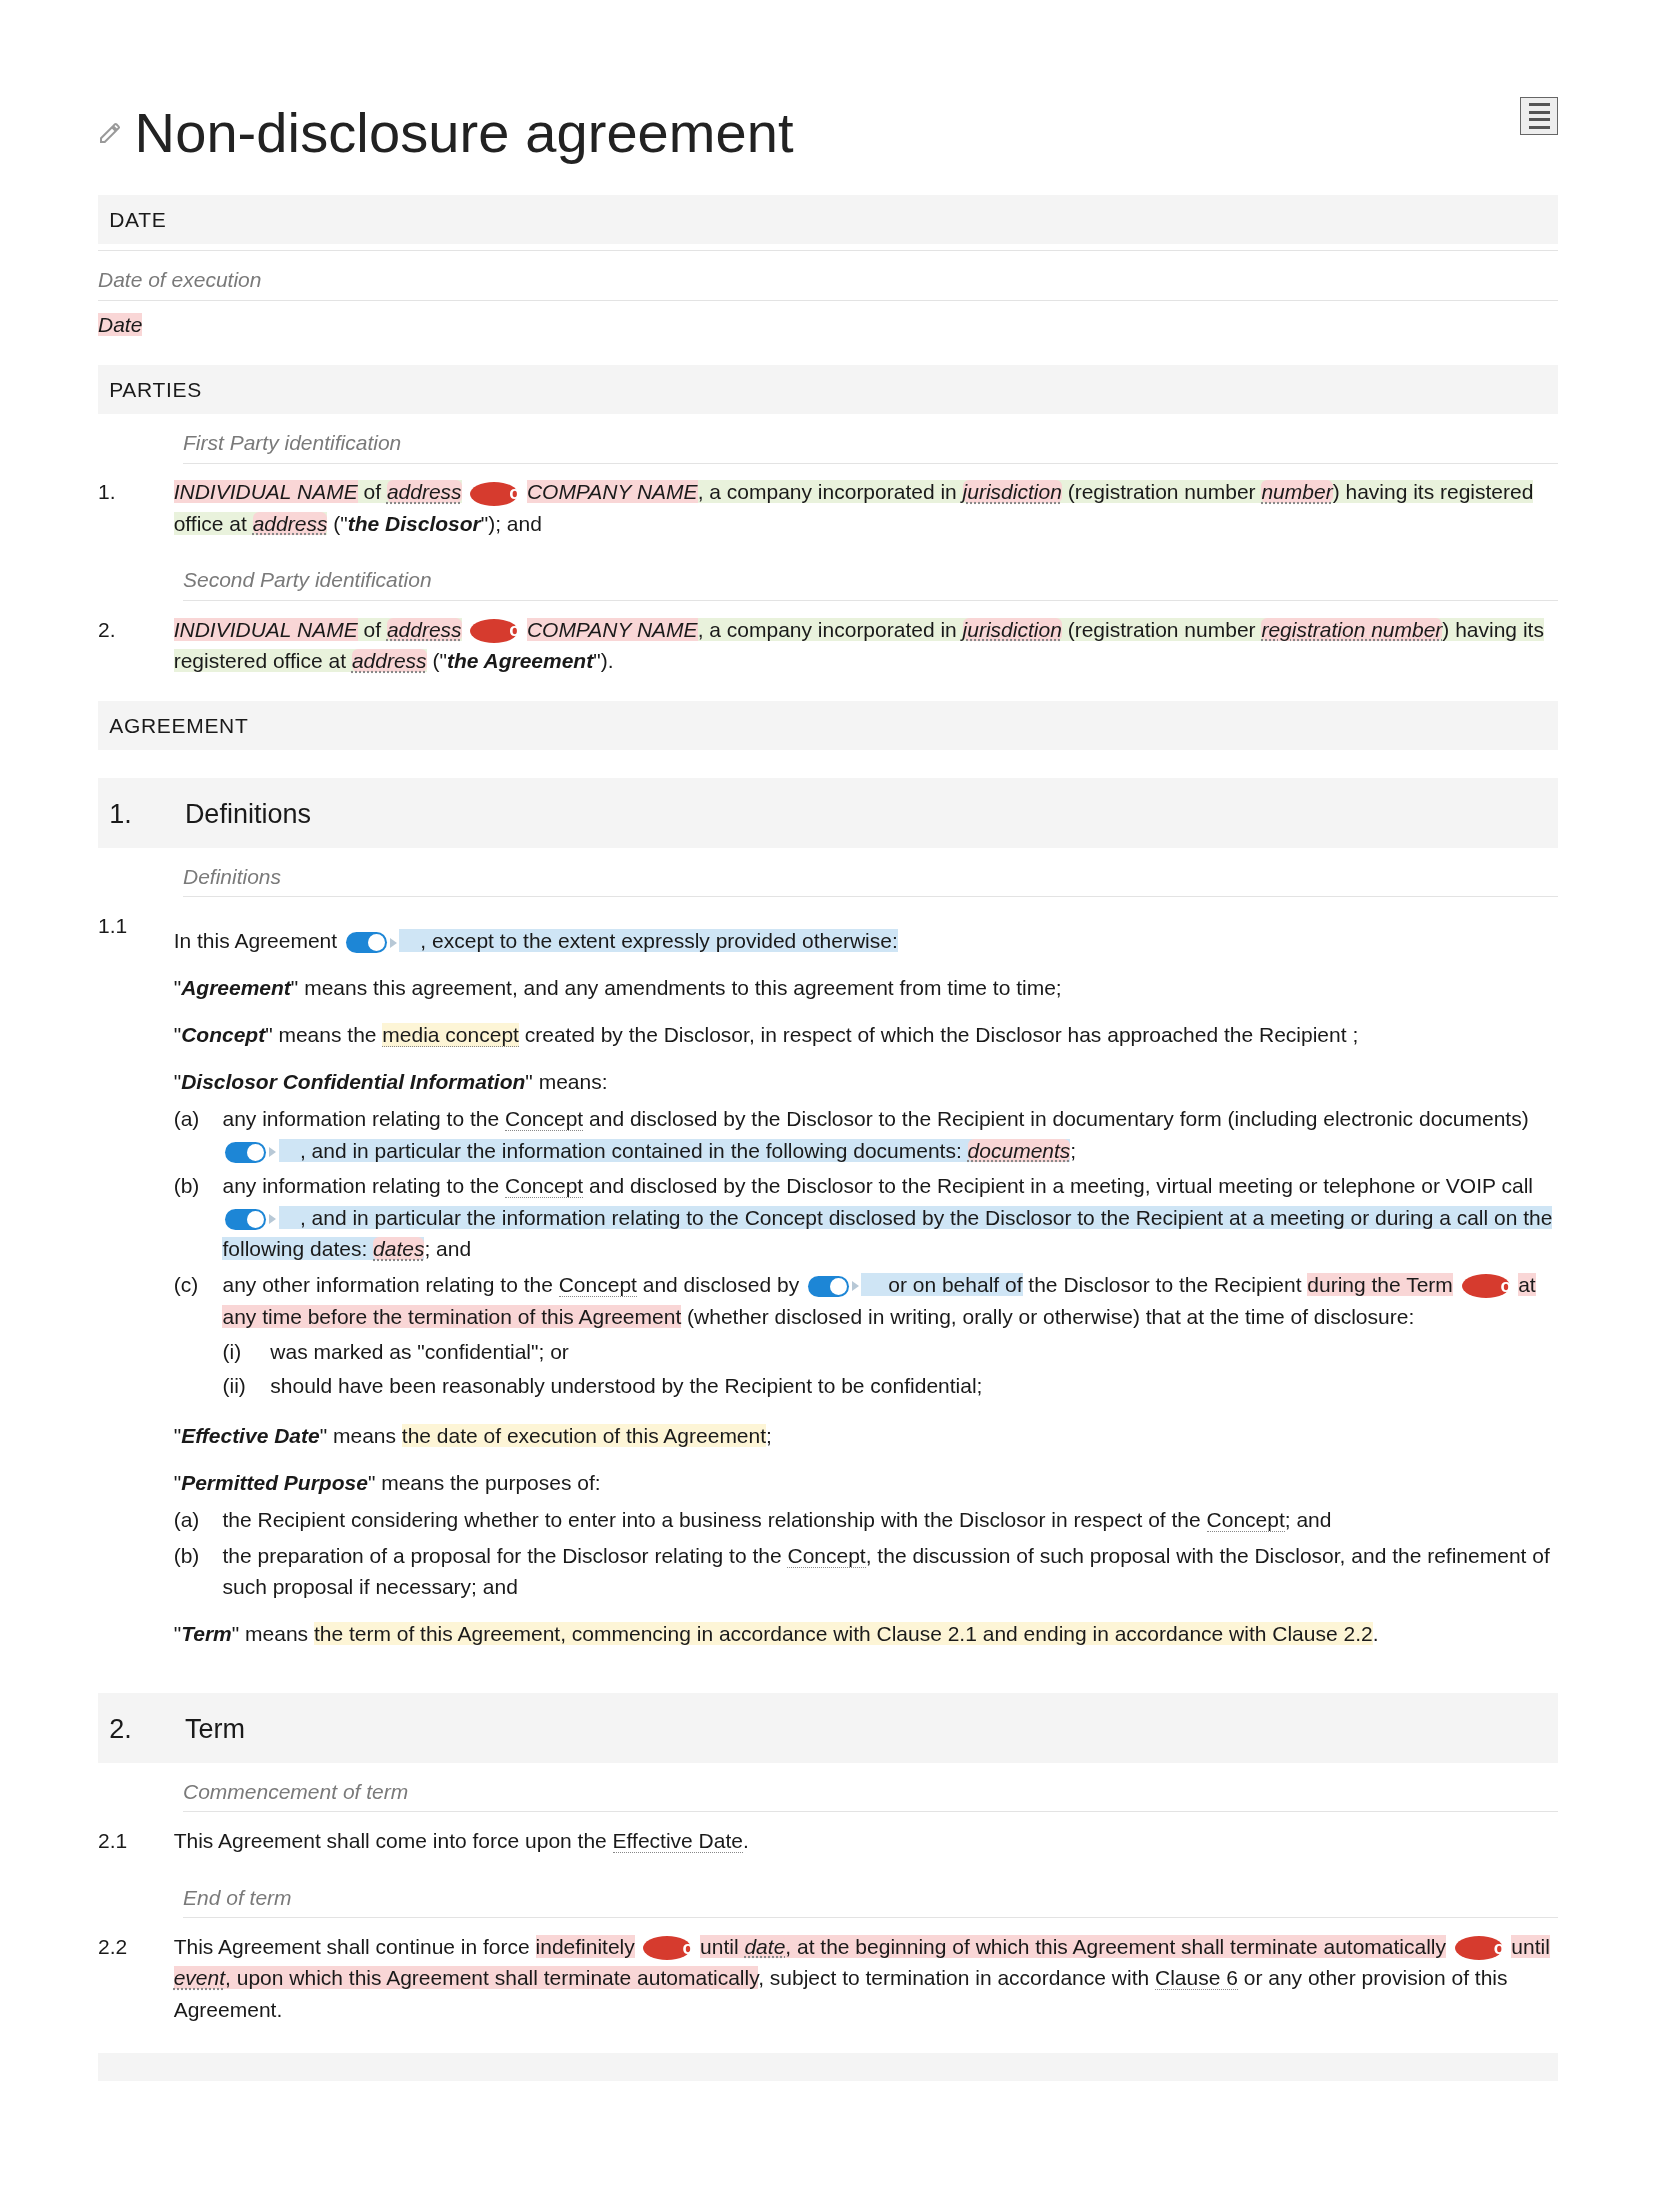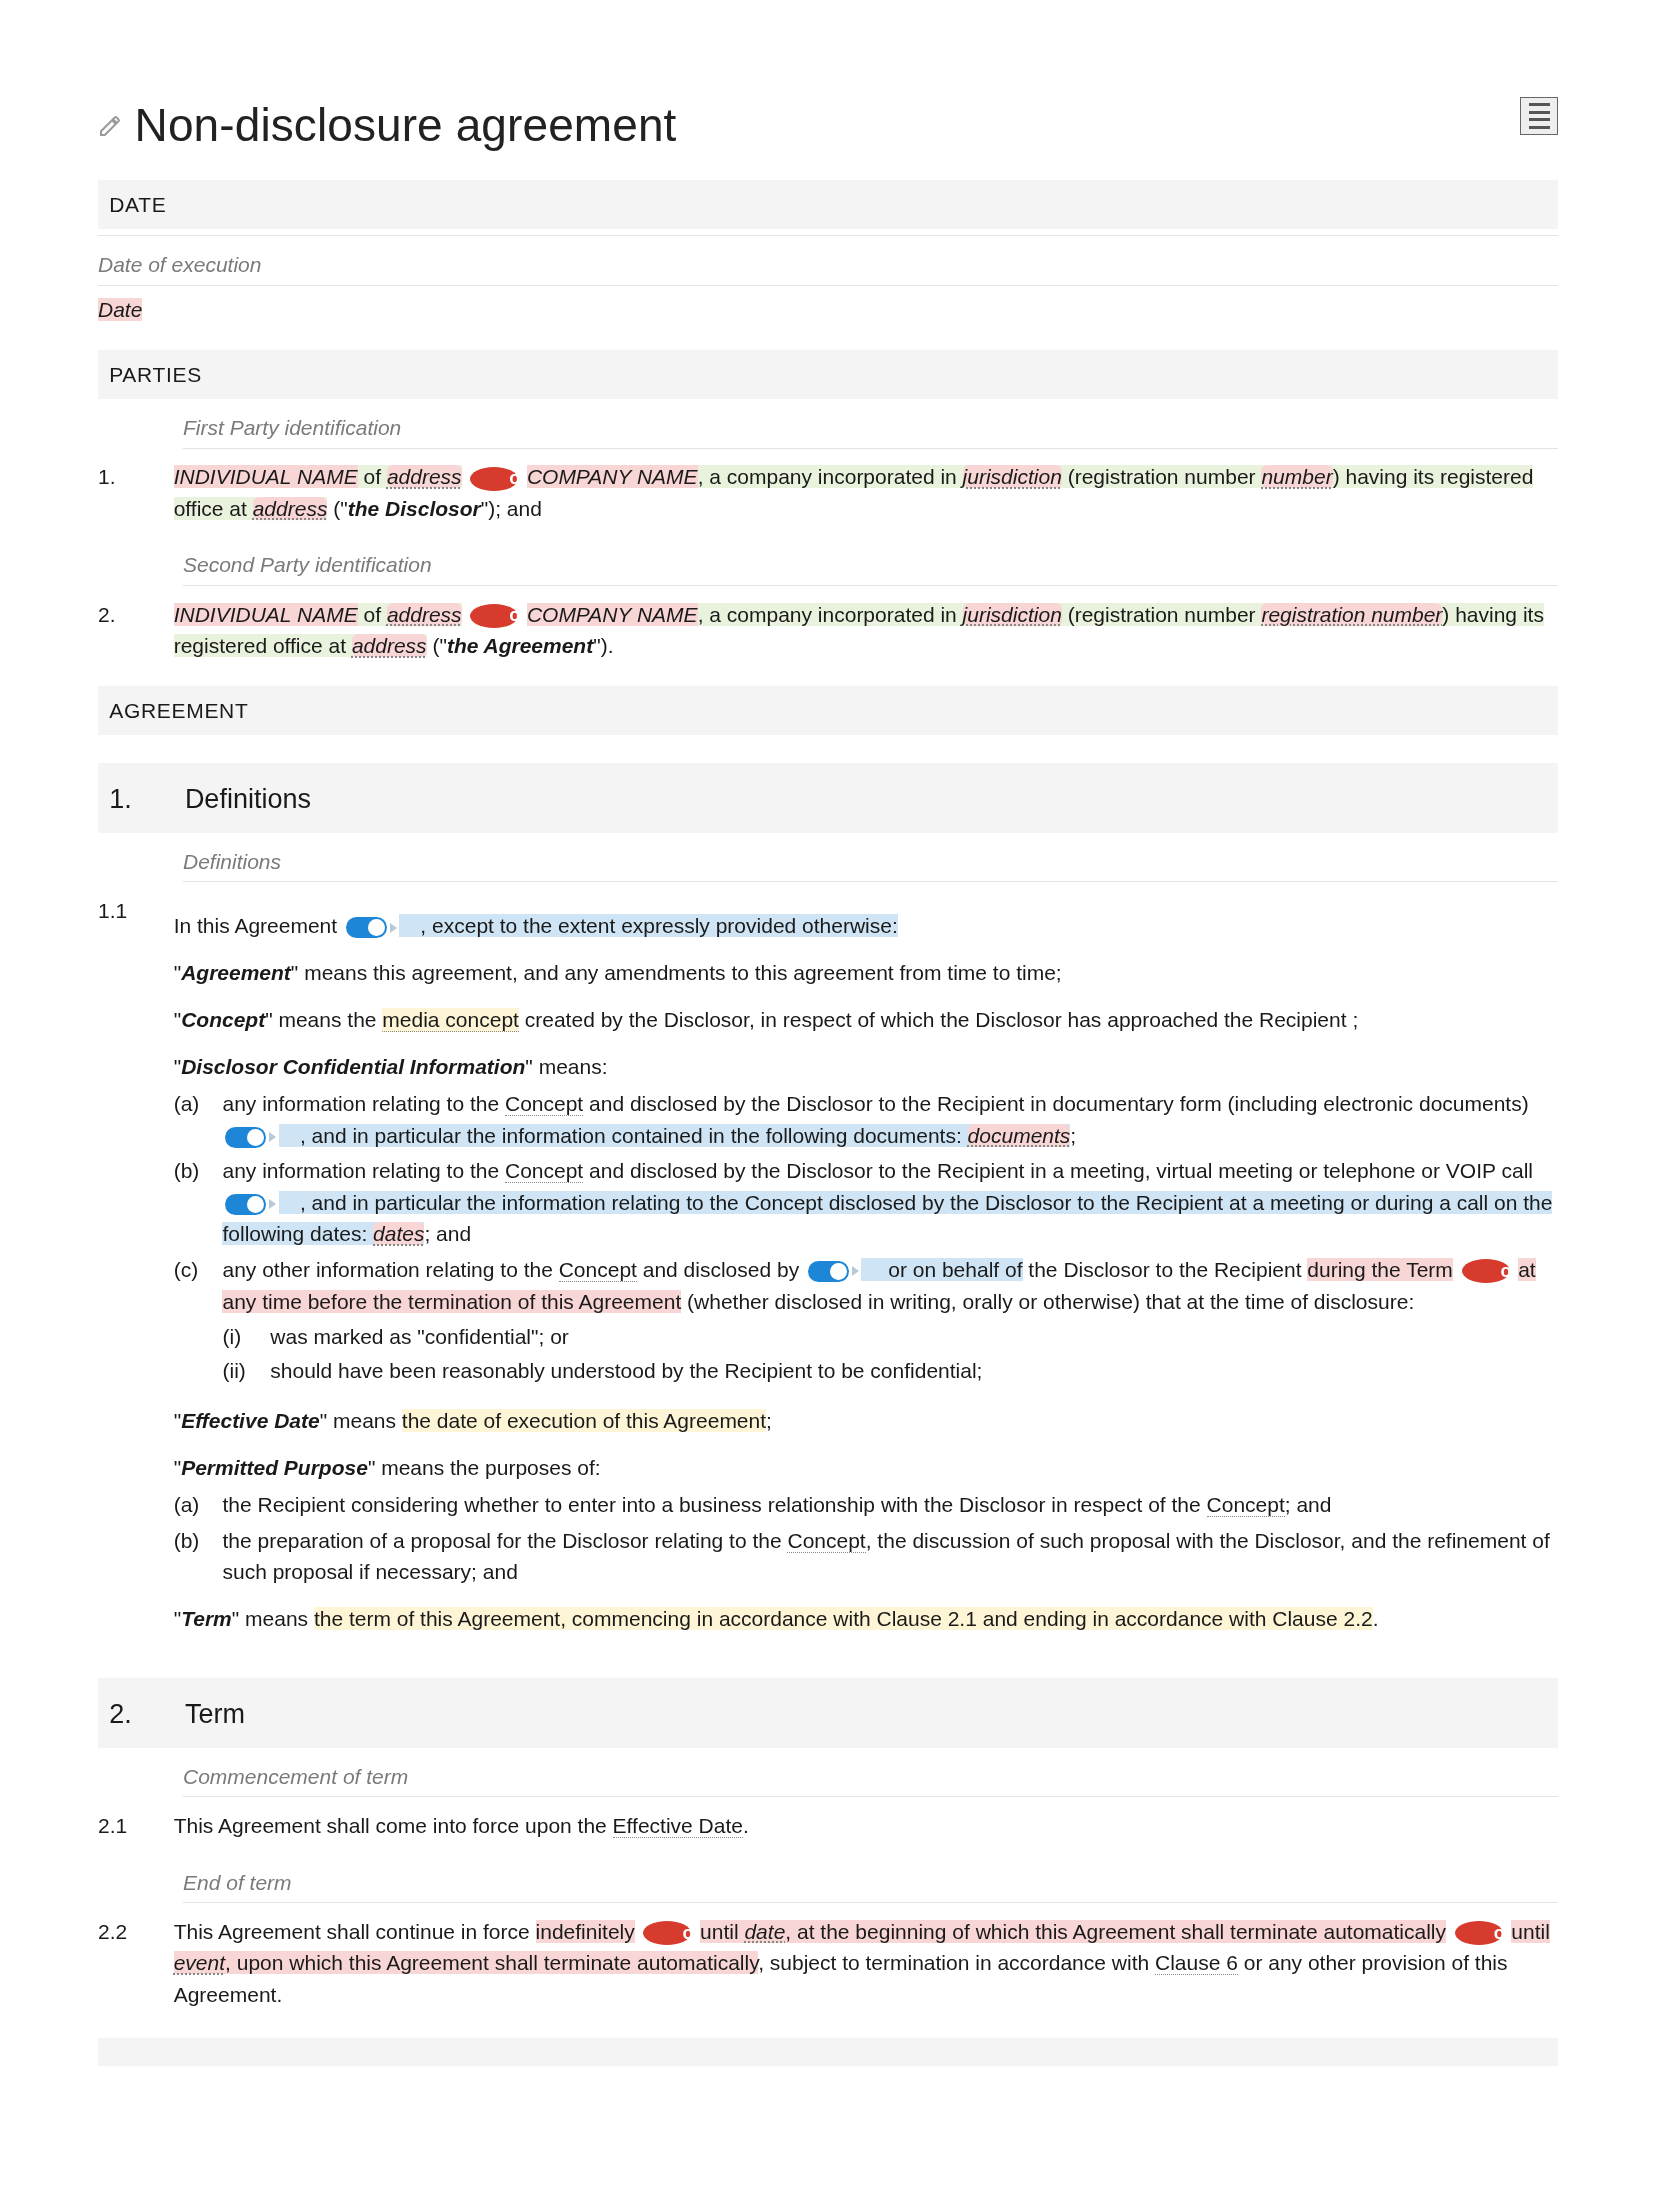--- a/index.html
+++ b/index.html
@@ -34,21 +34,21 @@
   }
   .title-row{
     display:flex;
     align-items:center;
     gap:12.6px;
     margin-bottom:19.7px;
   }
   .title-row h1{
     margin:0;
     font-weight:400;
-    font-size:46px;
+    font-size:56px;
     letter-spacing:0.1px;
     color:#222;
   }
   .edit-icon{
     color:#9a9a9a;
     display:inline-flex;
     align-items:center;
     justify-content:center;
   }
   .edit-icon svg{width:24px;height:24px;}

